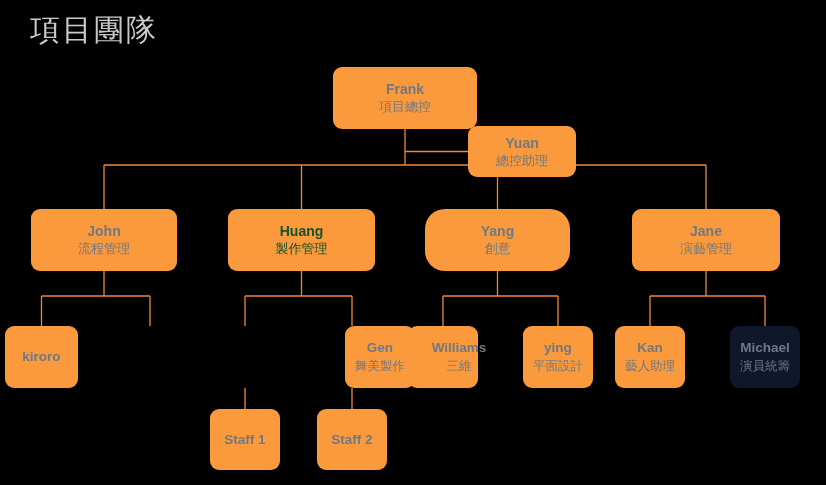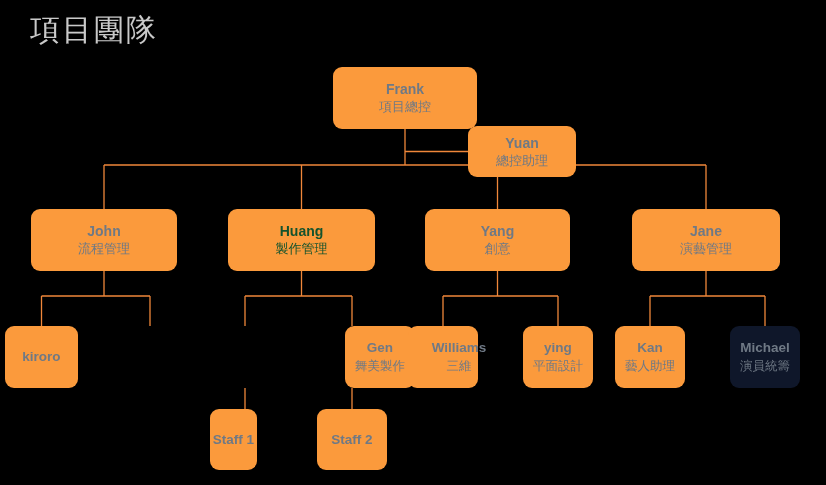--- a/index.html
+++ b/index.html
@@ -107,21 +107,21 @@
       <div class="role">總控助理</div>
     </div>
     <div class="node" style="left: 31px; top: 209px; width: 146px; height: 62px; background: rgb(251, 154, 60); color: rgb(111, 121, 133);">
       <div class="name">John</div>
       <div class="role">流程管理</div>
     </div>
     <div class="node" style="left: 228px; top: 209px; width: 147px; height: 62px; background: rgb(251, 154, 60); color: #14532d;">
       <div class="name">Huang</div>
       <div class="role">製作管理</div>
     </div>
-    <div class="node" style="left: 425px; top: 209px; width: 145px; height: 62px; background: rgb(251, 154, 60); color: rgb(111, 121, 133);">
+    <div class="node" style="left: 425px; top: 209px; width: 145px; height: 62px; background: rgb(251, 154, 60); color: rgb(111, 121, 133); border-radius: 20px;">
       <div class="name">Yang</div>
       <div class="role">創意</div>
     </div>
     <div class="node" style="left: 632px; top: 209px; width: 148px; height: 62px; background: rgb(251, 154, 60); color: rgb(111, 121, 133);">
       <div class="name">Jane</div>
       <div class="role">演藝管理</div>
     </div>
     <div class="node leaf" style="left: 5px; top: 326px; width: 73px; height: 62px; background: rgb(251, 154, 60); color: rgb(111, 121, 133);">
       <div class="name">kiroro</div>
     </div>
@@ -138,19 +138,19 @@
       <div class="role">平面設計</div>
     </div>
     <div class="node leaf" style="left: 615px; top: 326px; width: 70px; height: 62px; background: rgb(251, 154, 60); color: rgb(111, 121, 133);">
       <div class="name">Kan</div>
       <div class="role">藝人助理</div>
     </div>
     <div class="node leaf" style="left: 730px; top: 326px; width: 70px; height: 62px; background: #0f172a; color: rgb(111, 121, 133);">
       <div class="name">Michael</div>
       <div class="role">演員統籌</div>
     </div>
-    <div class="node leaf" style="left: 210px; top: 409px; width: 47px; height: 61px; background: rgb(251, 154, 60); color: rgb(111, 121, 133);">
+    <div class="node leaf" style="left: 210px; top: 409px; width: 70px; height: 61px; background: rgb(251, 154, 60); color: rgb(111, 121, 133);">
       <div class="name">Staff 1</div>
     </div>
     <div class="node leaf" style="left: 317px; top: 409px; width: 70px; height: 61px; background: rgb(251, 154, 60); color: rgb(111, 121, 133);">
       <div class="name">Staff 2</div>
     </div>
   </div>
 
 </body></html>

